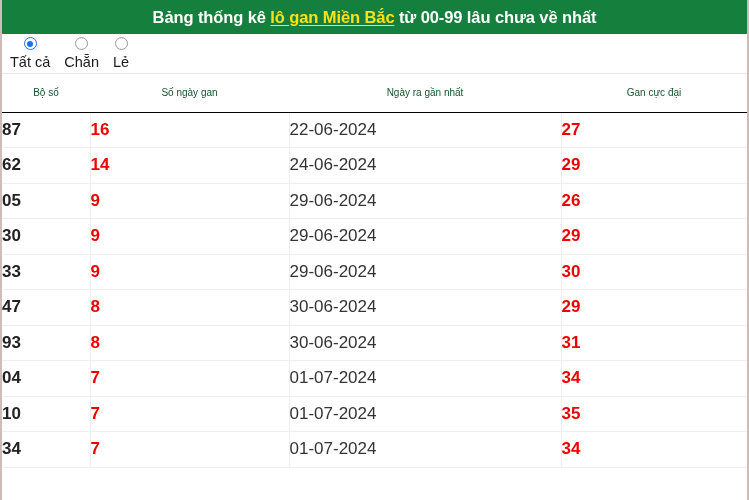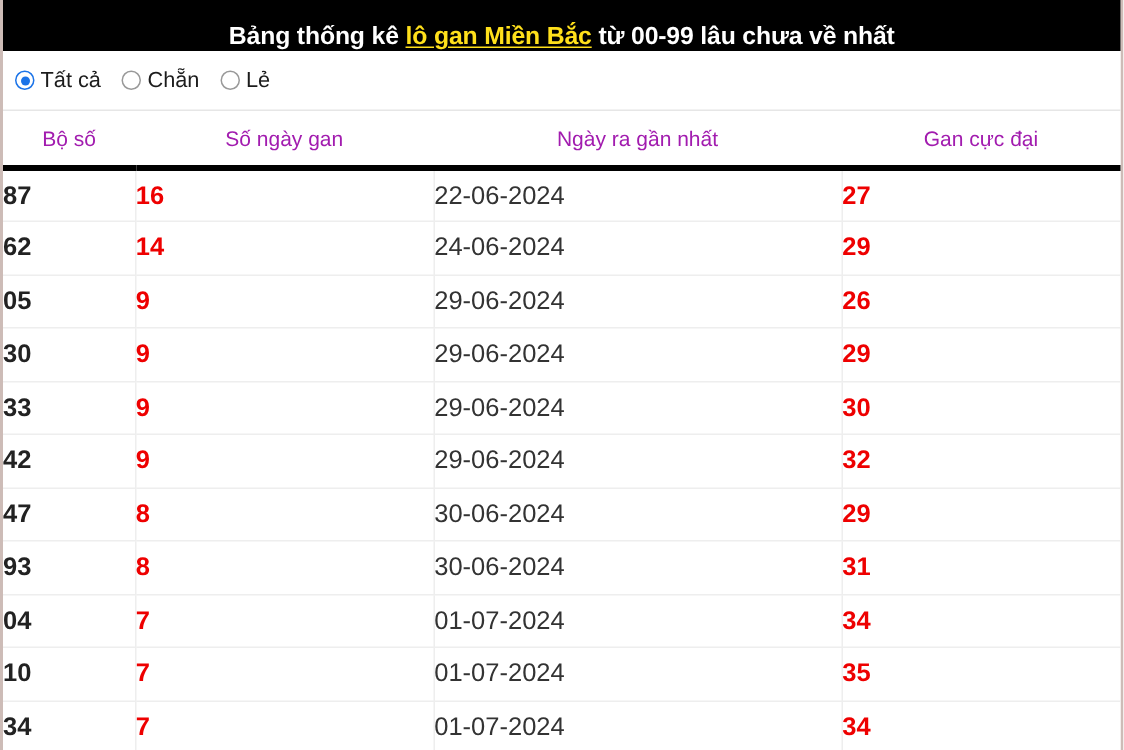--- a/index.html
+++ b/index.html
@@ -17,23 +17,23 @@
     width: 749px;
     height: 500px;
     background: #ffffff;
     border-left: 2px solid #cdbcb7;
     border-right: 2px solid #cdbcb7;
   }
 
   
   .title-bar {
     height: 34px;
-    background: #000000;
-    display: flex;
-    align-items: flex-end;
+    background: #15803d;
+    display: flex;
+    align-items: center;
     justify-content: center;
     width: 100%;
   }
   .title-text {
     color: #ffffff;
     font-size: 16.5px;
     font-weight: bold;
     letter-spacing: -0.1px;
     white-space: nowrap;
   }
@@ -51,20 +51,21 @@
     padding: 0 10px 0 8px;
     border-bottom: 1px solid #e6e6e6;
     background: #ffffff;
   }
   .radio-group { display: flex; align-items: center; gap: 14px; }
   .radio-item {
     display: flex;
     align-items: center;
     gap: 4px;
     cursor: pointer;
+    flex-direction: column;
   }
   .radio-dot {
     width: 13px; height: 13px;
     border-radius: 50%;
     border: 1px solid #999999;
     background: #ffffff;
     display: inline-block;
     position: relative;
     flex: none;
   }
@@ -127,25 +128,25 @@
     border-collapse: collapse;
     table-layout: fixed;
   }
   .gan-table col.c1 { width: 88px; }
   .gan-table col.c2 { width: 199px; }
   .gan-table col.c3 { width: 272px; }
   .gan-table col.c4 { width: 186px; }
 
   .gan-table thead th {
     height: 38px;
-    font-size: 14px;
+    font-size: 10px;
     font-weight: normal;
-    color: #a21caf;
+    color: #14532d;
     text-align: center;
-    border-bottom: 4px solid #000000;
+    border-bottom: 1px solid #000000;
     vertical-align: middle;
     background: #ffffff;
   }
 
   .gan-table tbody td {
     height: 35.5px;
     vertical-align: middle;
     border-bottom: 1px solid #eeeeee;
     border-right: 1px solid #eeeeee;
     background: #ffffff;
@@ -242,26 +243,20 @@
           <td><span class="cell-date">29-06-2024</span></td>
           <td><span class="cell-red">29</span></td>
         </tr>
         <tr>
           <td><span class="cell-num">33</span></td>
           <td><span class="cell-red">9</span></td>
           <td><span class="cell-date">29-06-2024</span></td>
           <td><span class="cell-red">30</span></td>
         </tr>
         <tr>
-          <td><span class="cell-num">42</span></td>
-          <td><span class="cell-red">9</span></td>
-          <td><span class="cell-date">29-06-2024</span></td>
-          <td><span class="cell-red">32</span></td>
-        </tr>
-        <tr>
           <td><span class="cell-num">47</span></td>
           <td><span class="cell-red">8</span></td>
           <td><span class="cell-date">30-06-2024</span></td>
           <td><span class="cell-red">29</span></td>
         </tr>
         <tr>
           <td><span class="cell-num">93</span></td>
           <td><span class="cell-red">8</span></td>
           <td><span class="cell-date">30-06-2024</span></td>
           <td><span class="cell-red">31</span></td>

